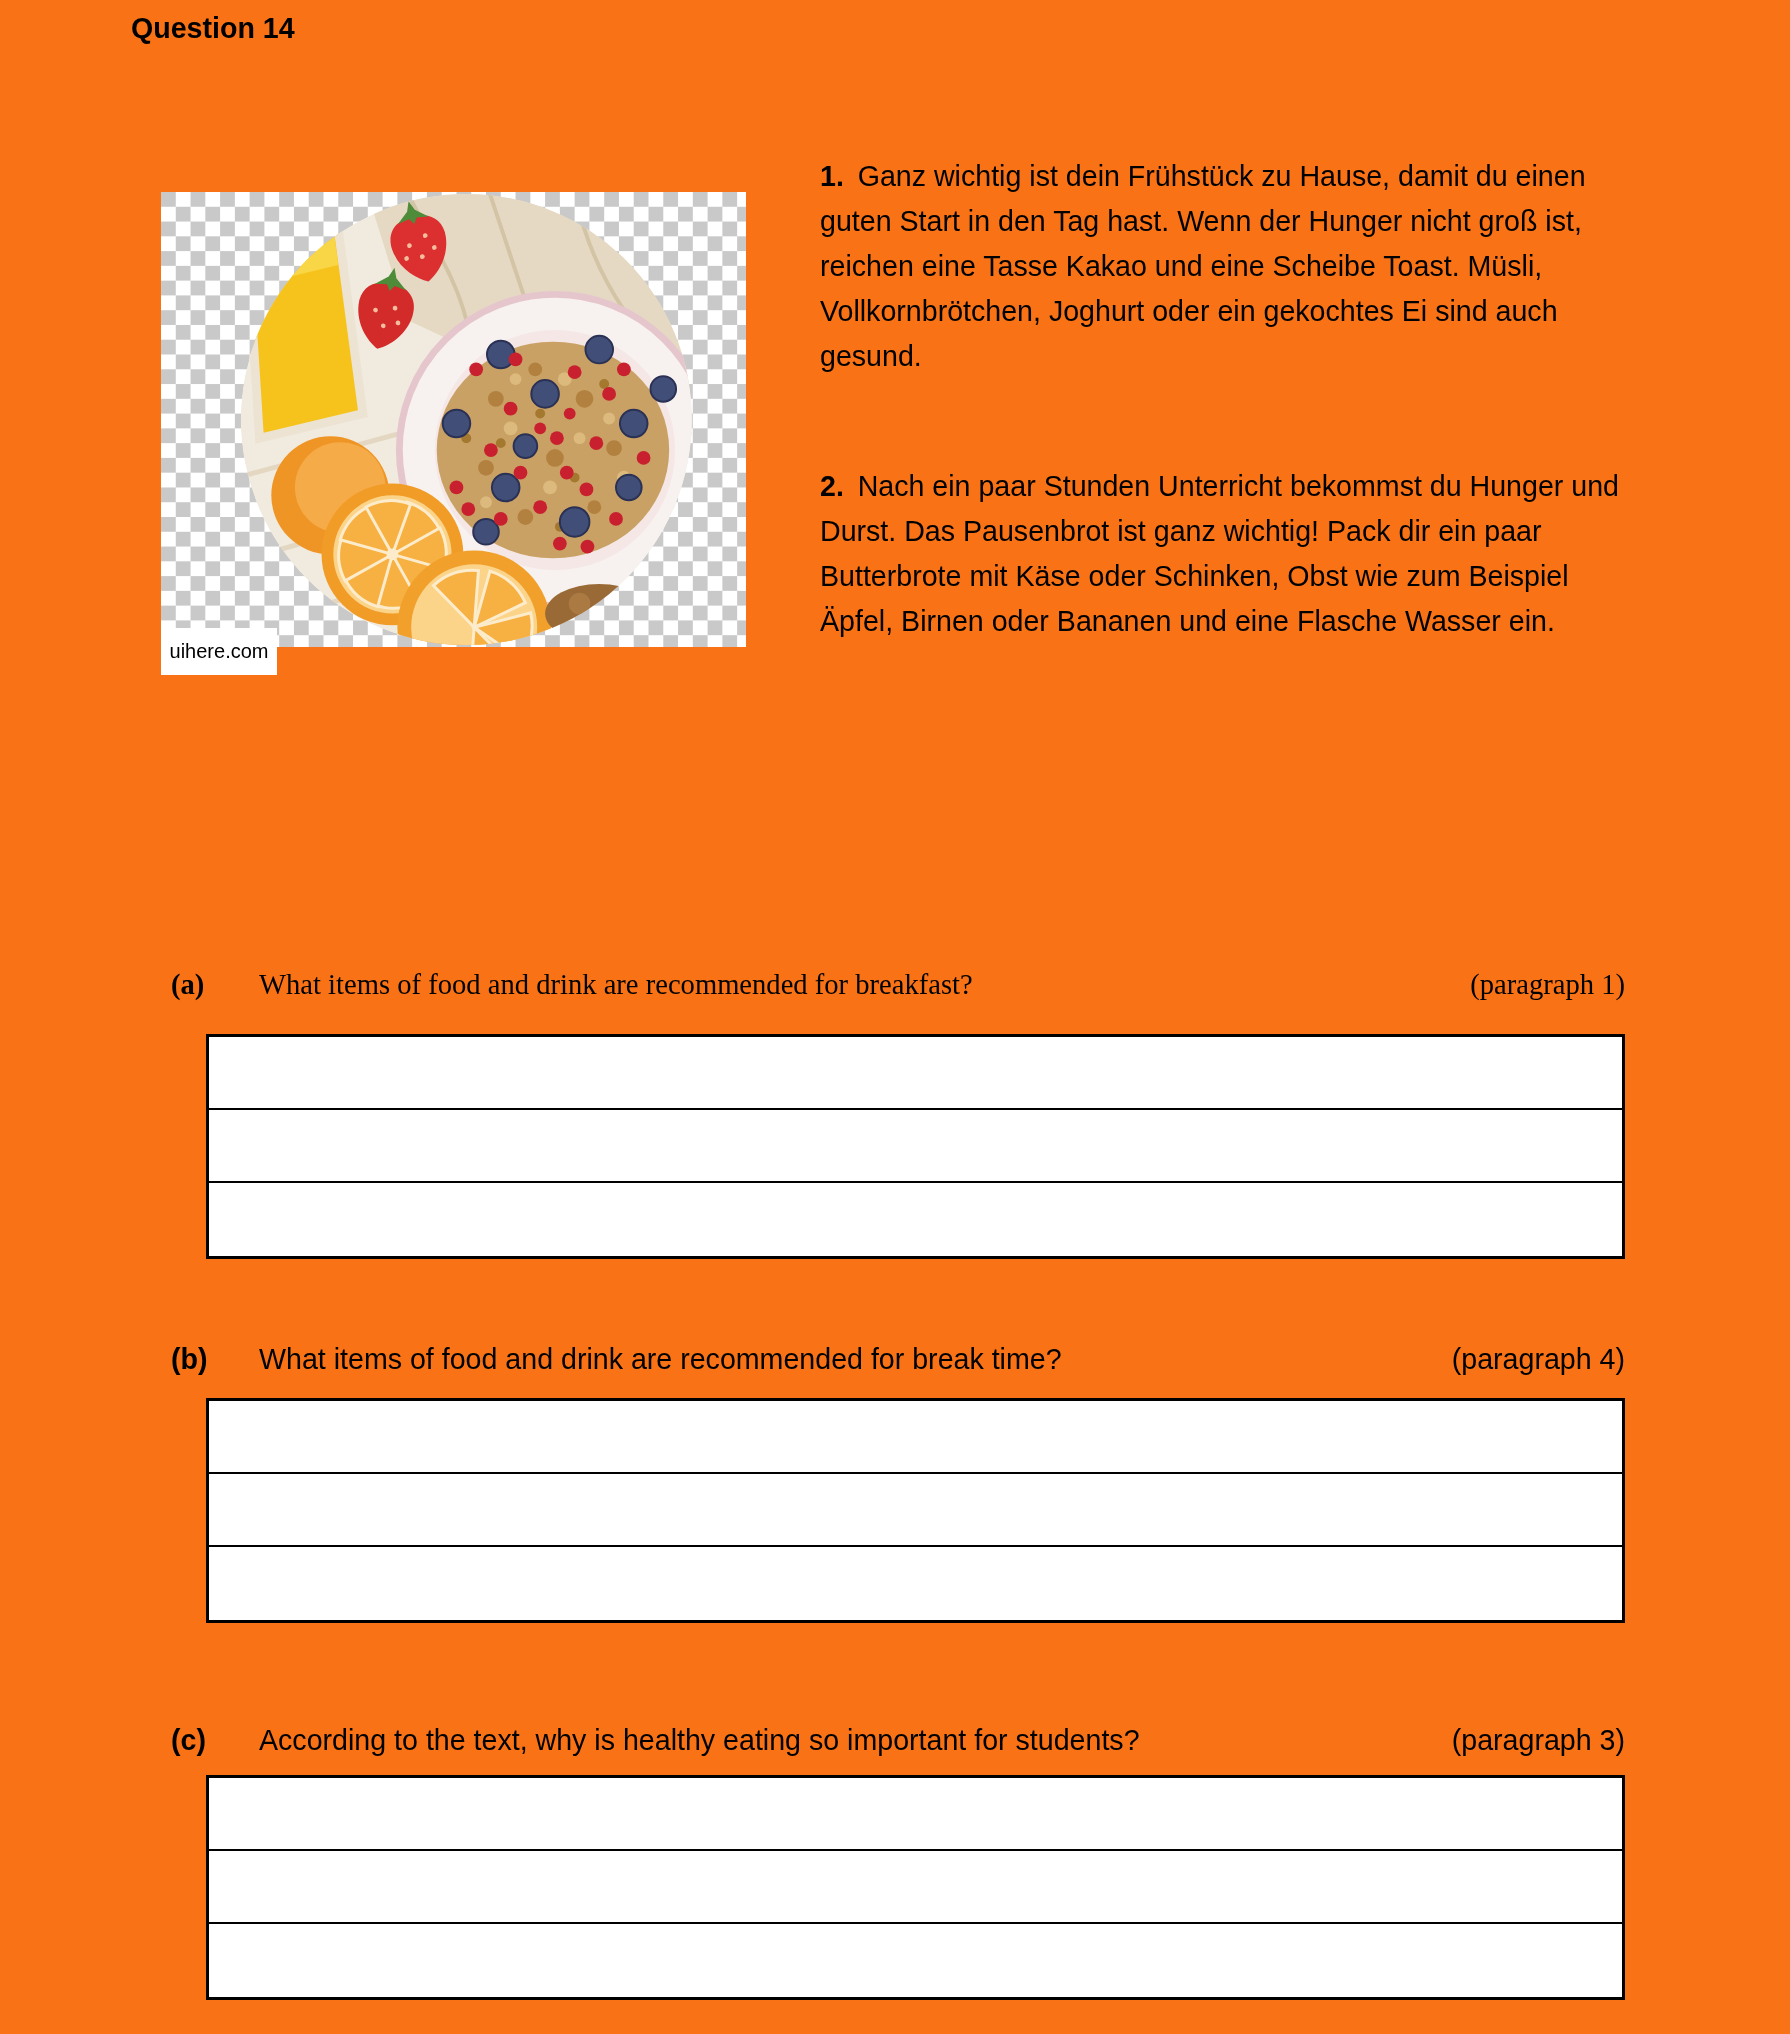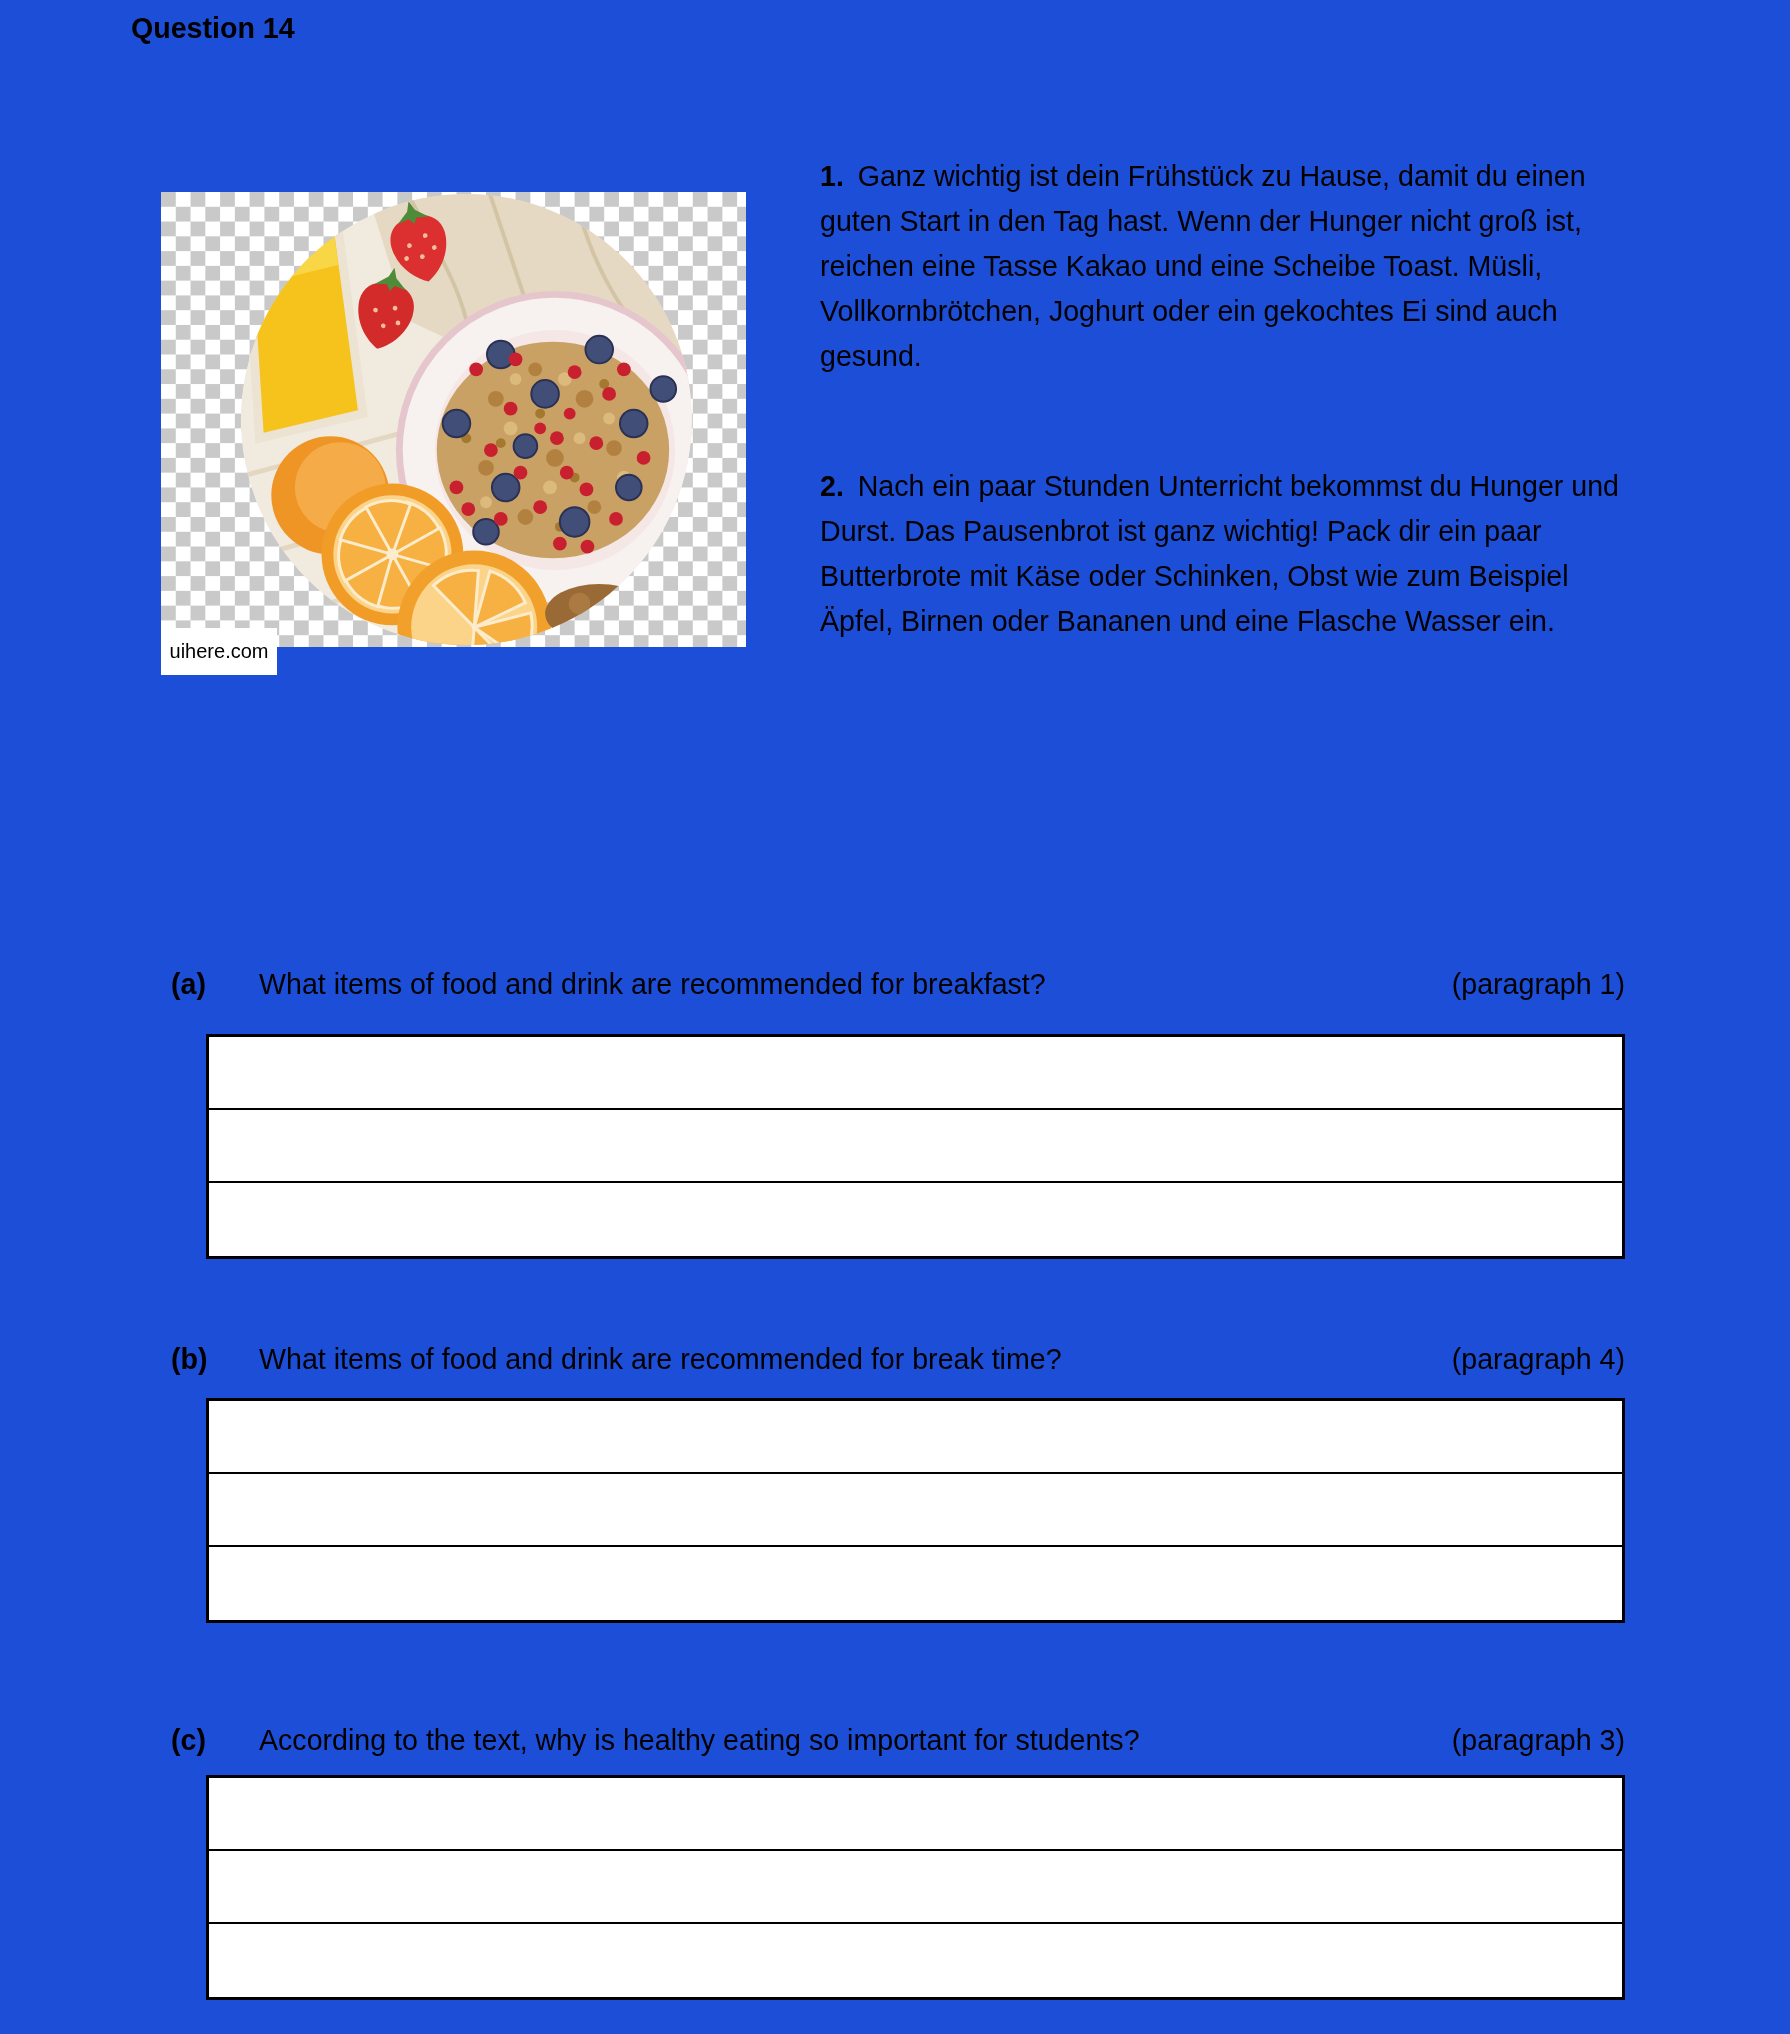--- a/index.html
+++ b/index.html
@@ -1,20 +1,20 @@
 <!DOCTYPE html>
 <html><head>
 <meta charset="utf-8">
 <style>
   * { margin:0; padding:0; box-sizing:border-box; }
   html,body { background:#ffffff; }
   #page {
     position:relative;
     width:1791px; height:2034px;
-    background:#1d4ed8;
+    background:#f97316;
     color:#000000;
     font-family:"Liberation Sans", sans-serif;
     overflow:hidden;
   }
   .question-number {
     position:absolute; left:131px; top:11.8px;
     font-size:28.6px; font-weight:bold;
   }
   .page-title {
     position:absolute; left:0; top:61px; width:1791px;
@@ -46,21 +46,21 @@
     position:absolute; left:131px; top:843px;
     font-size:28.6px;
   }
   .instruction .bold { font-weight:bold; }
   .q-row {
     position:absolute; left:171px; width:1454px;
     font-size:28.6px; line-height:35px;
   }
   .q-row .q-label { font-weight:bold; display:inline-block; width:88px; }
   .q-row .q-ref { position:absolute; right:0; top:0;margin-left:40px; }
-  .q-a { top:967px; }
+  .q-a { top:967px;font-family:Liberation Serif, serif; }
   .q-b { top:1342px; }
   .q-c { top:1723px; }
   .answer-box {
     position:absolute; left:206px; width:1419px;
     border:3px solid #000000; background:#ffffff;
   }
   .box-a { top:1034px; }
   .box-b { top:1398px; }
   .box-c { top:1775px; }
   .answer-row { height:73px; border-bottom:2px solid #000000; background:#ffffff; }

